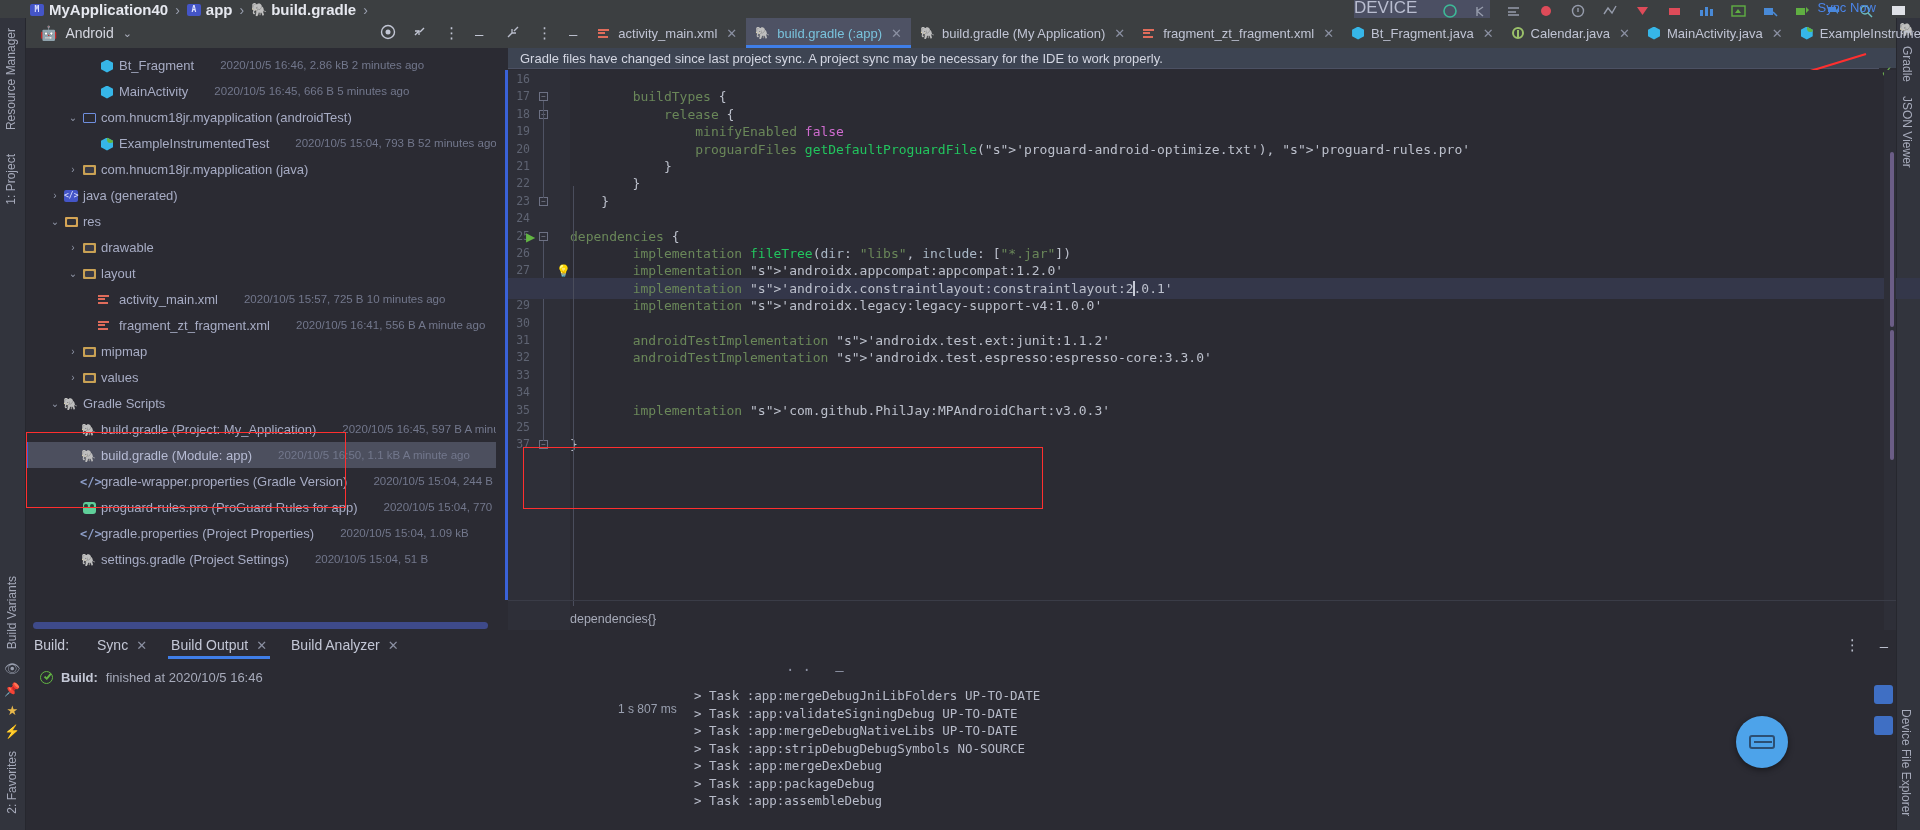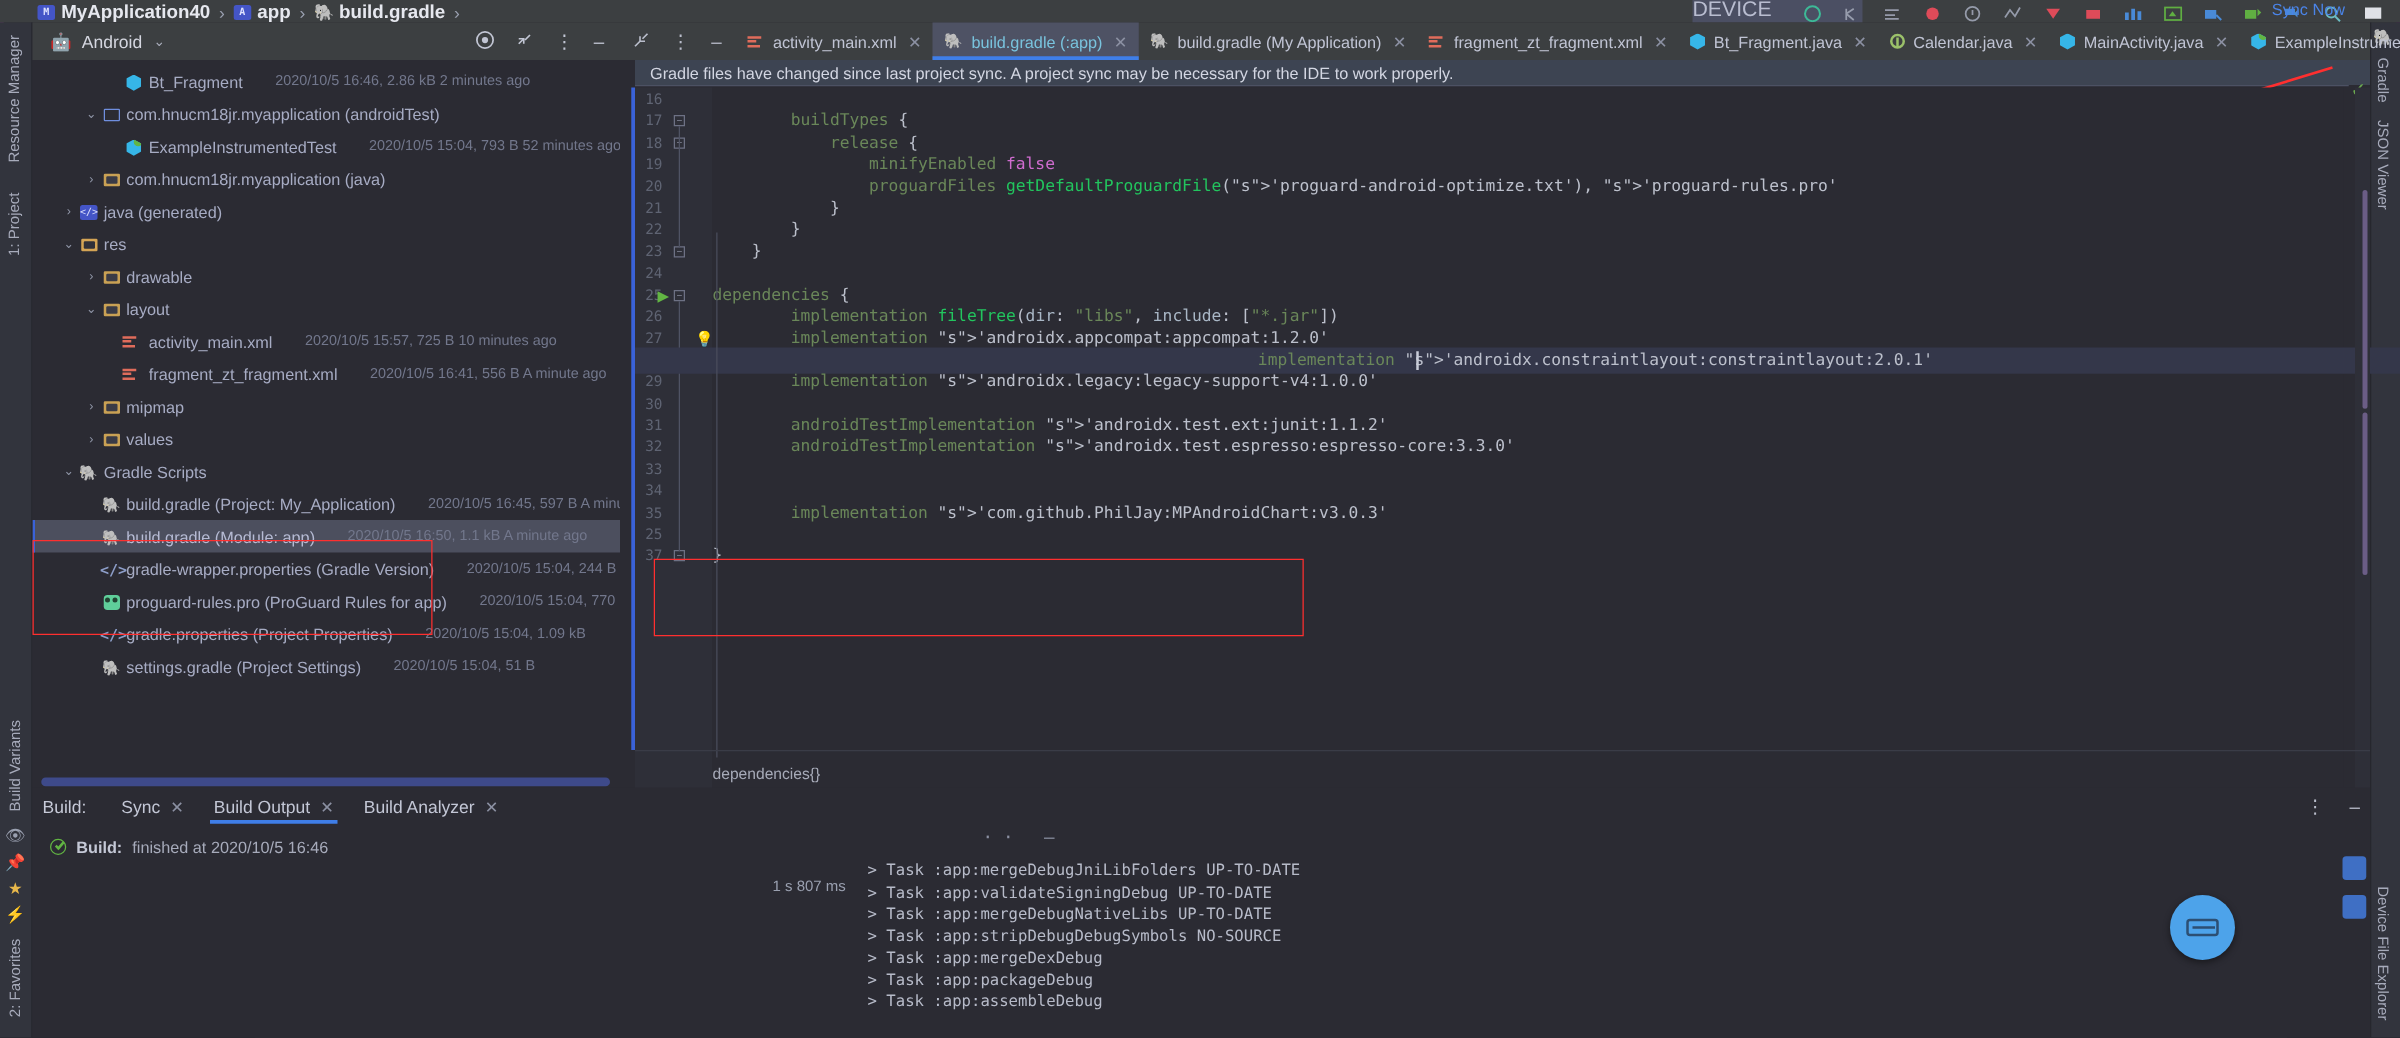--- a/index.html
+++ b/index.html
@@ -101,21 +101,21 @@
   
   #gutter { position:absolute; left:508px; top:70px; width:62px; bottom:186px; background:#2e2f38; }
   .lineno { position:absolute; right:40px; font-size:11.5px; color:#5f6473; font-family:"DejaVu Sans Mono",monospace; }
   .foldmark { position:absolute; right:22px; width:9px; height:9px; border:1px solid #6d7184; color:#8b8fa0; font-size:8px; line-height:7px; text-align:center; }
   .foldline { position:absolute; right:26px; width:1px; background:#4f5364; }
   #run-arrow { position:absolute; left:18px; color:#62b543; font-size:12px; }
   #bulb { position:absolute; font-size:12px; }
 
   
   #code { position:absolute; left:570px; top:70px; right:45px; bottom:186px; background:#2b2b33; font-family:"DejaVu Sans Mono",monospace; font-size:13px; }
-  .cl { position:absolute; left:0; white-space:pre; line-height:21px; height:21px;text-align:center; }
+  .cl { position:absolute; left:0; white-space:pre; line-height:21px; height:21px; }
   .cl.hl { left:-62px; right:-45px; background:#34374a; } .s { color:#6a8759; } .f { color:#22c55e; }
   .id { color:#a9b7c6; } .pink { color:#cf6ccf; } .green2 { color:#6a8759; }
   #caret { position:absolute; width:1.5px; background:#c8ccd8; height:15px; }
 
   
   #editor-vscroll { position:absolute; right:26px; top:152px; width:4px; height:175px; background:#6b5d86; border-radius:2px; }
   #editor-vscroll2 { position:absolute; right:26px; top:330px; width:4px; height:130px; background:#6b5d86; border-radius:2px; }
   #editor-rightstrip { position:absolute; right:24px; top:70px; width:12px; bottom:186px; background:#2e2f38; }
 
   
@@ -304,20 +304,26 @@
   <span style="color:#c2c6d4;font-size:15px;letter-spacing:0;">⋮</span>
   <span style="color:#c2c6d4;font-size:15px;">–</span>
 </div>
 
 <div id="project-tree">
     <div class="trow" style="padding-left: 58px;">
       <span class="arrow"></span>
       <span class="ic"><span class="ico ico-class"></span></span>
       <span class="nm">Bt_Fragment</span>
       <span class="meta">2020/10/5 16:46, 2.86 kB 2 minutes ago</span>
+    </div>
+    <div class="trow" style="padding-left: 58px;">
+      <span class="arrow"></span>
+      <span class="ic"><span class="ico ico-class"></span></span>
+      <span class="nm">MainActivity</span>
+      <span class="meta">2020/10/5 16:45, 666 B 5 minutes ago</span>
     </div>
     <div class="trow" style="padding-left: 40px;">
       <span class="arrow">⌄</span>
       <span class="ic"><span class="ico ico-folder hollow"></span></span>
       <span class="nm">com.hnucm18jr.myapplication (androidTest)</span>
     </div>
     <div class="trow" style="padding-left: 58px;">
       <span class="arrow"></span>
       <span class="ic"><span class="ico ico-testclass" style="position: relative;"></span></span>
       <span class="nm">ExampleInstrumentedTest</span>

